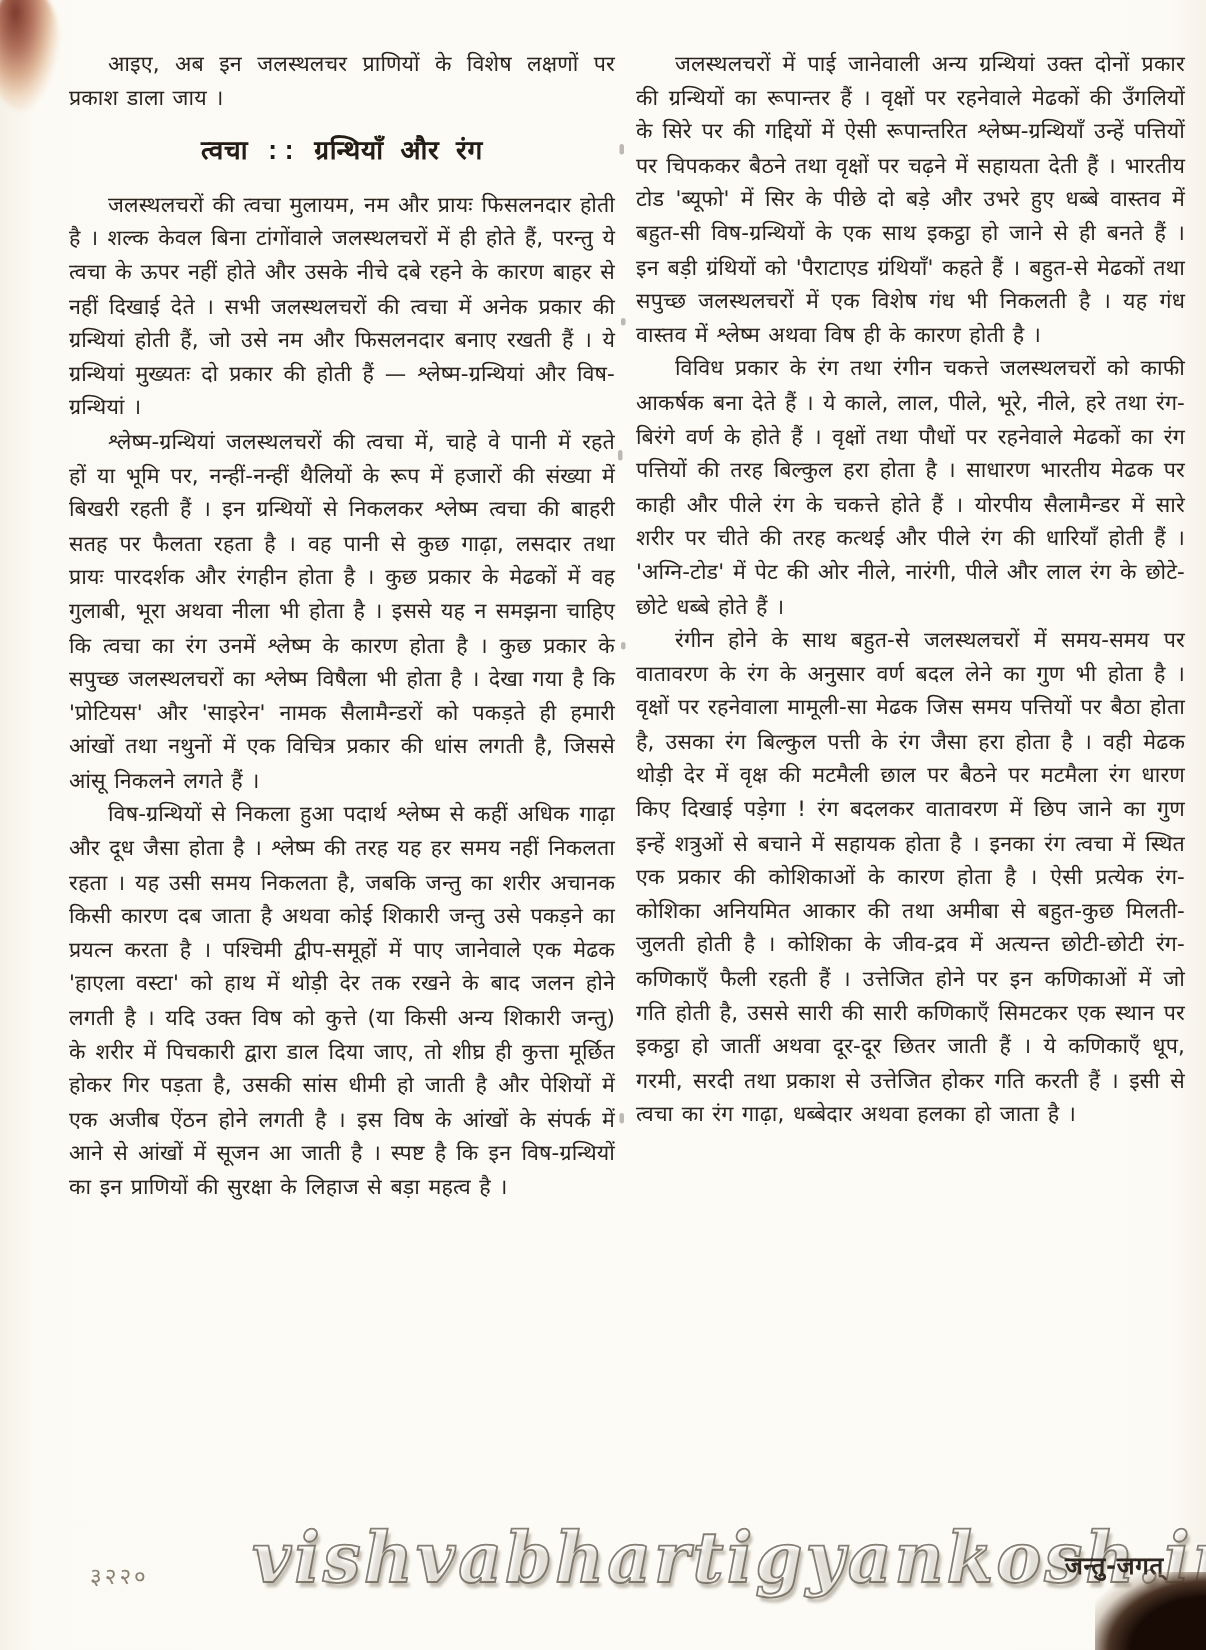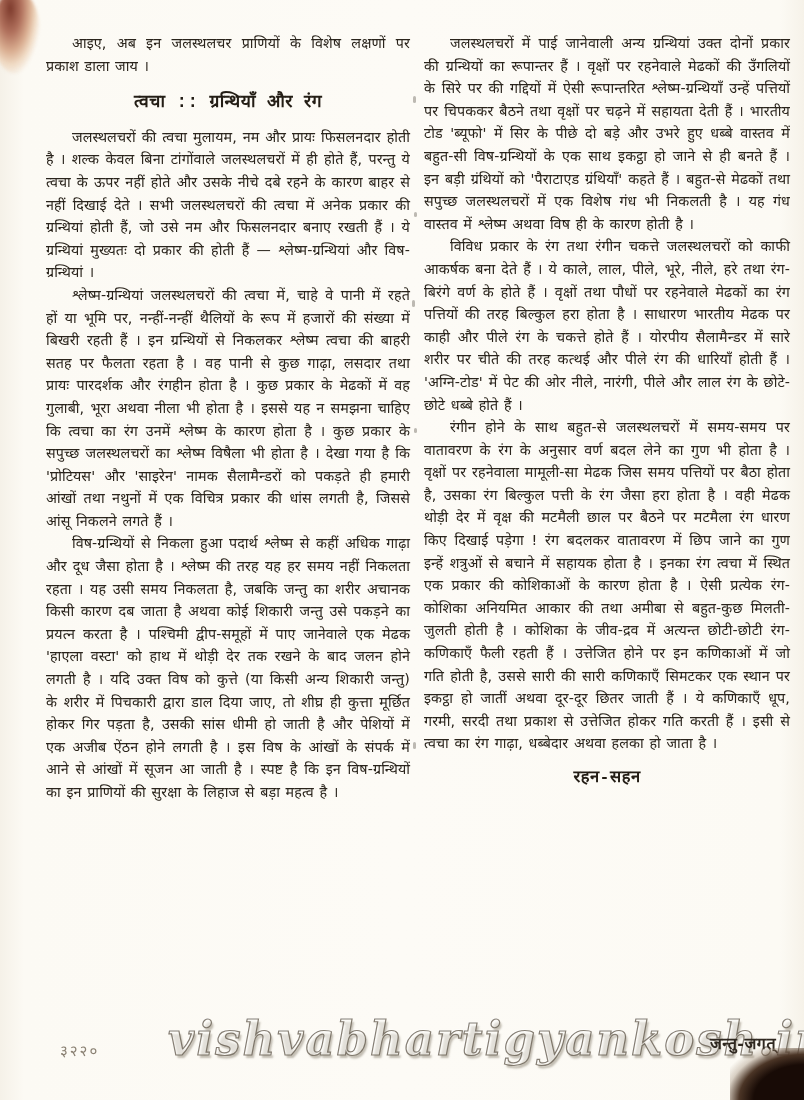--- a/index.html
+++ b/index.html
@@ -121,21 +121,20 @@
     <div class="section-heading">त्वचा :: ग्रन्थियाँ और रंग</div>
     <p class="para">जलस्थलचरों की त्वचा मुलायम, नम और प्रायः फिसलनदार होती है । शल्क केवल बिना टांगोंवाले जलस्थलचरों में ही होते हैं, परन्तु ये त्वचा के ऊपर नहीं होते और उसके नीचे दबे रहने के कारण बाहर से नहीं दिखाई देते । सभी जलस्थलचरों की त्वचा में अनेक प्रकार की ग्रन्थियां होती हैं, जो उसे नम और फिसलनदार बनाए रखती हैं । ये ग्रन्थियां मुख्यतः दो प्रकार की होती हैं — श्लेष्म-ग्रन्थियां और विष-ग्रन्थियां ।</p>
     <p class="para">श्लेष्म-ग्रन्थियां जलस्थलचरों की त्वचा में, चाहे वे पानी में रहते हों या भूमि पर, नन्हीं-नन्हीं थैलियों के रूप में हजारों की संख्या में बिखरी रहती हैं । इन ग्रन्थियों से निकलकर श्लेष्म त्वचा की बाहरी सतह पर फैलता रहता है । वह पानी से कुछ गाढ़ा, लसदार तथा प्रायः पारदर्शक और रंगहीन होता है । कुछ प्रकार के मेढकों में वह गुलाबी, भूरा अथवा नीला भी होता है । इससे यह न समझना चाहिए कि त्वचा का रंग उनमें श्लेष्म के कारण होता है । कुछ प्रकार के सपुच्छ जलस्थलचरों का श्लेष्म विषैला भी होता है । देखा गया है कि 'प्रोटियस' और 'साइरेन' नामक सैलामैन्डरों को पकड़ते ही हमारी आंखों तथा नथुनों में एक विचित्र प्रकार की धांस लगती है, जिससे आंसू निकलने लगते हैं ।</p>
     <p class="para">विष-ग्रन्थियों से निकला हुआ पदार्थ श्लेष्म से कहीं अधिक गाढ़ा और दूध जैसा होता है । श्लेष्म की तरह यह हर समय नहीं निकलता रहता । यह उसी समय निकलता है, जबकि जन्तु का शरीर अचानक किसी कारण दब जाता है अथवा कोई शिकारी जन्तु उसे पकड़ने का प्रयत्न करता है । पश्चिमी द्वीप-समूहों में पाए जानेवाले एक मेढक 'हाएला वस्टा' को हाथ में थोड़ी देर तक रखने के बाद जलन होने लगती है । यदि उक्त विष को कुत्ते (या किसी अन्य शिकारी जन्तु) के शरीर में पिचकारी द्वारा डाल दिया जाए, तो शीघ्र ही कुत्ता मूर्छित होकर गिर पड़ता है, उसकी सांस धीमी हो जाती है और पेशियों में एक अजीब ऐंठन होने लगती है । इस विष के आंखों के संपर्क में आने से आंखों में सूजन आ जाती है । स्पष्ट है कि इन विष-ग्रन्थियों का इन प्राणियों की सुरक्षा के लिहाज से बड़ा महत्व है ।</p>
   </div>
 
   <div class="col col-right">
     <p class="para">जलस्थलचरों में पाई जानेवाली अन्य ग्रन्थियां उक्त दोनों प्रकार की ग्रन्थियों का रूपान्तर हैं । वृक्षों पर रहनेवाले मेढकों की उँगलियों के सिरे पर की गद्दियों में ऐसी रूपान्तरित श्लेष्म-ग्रन्थियाँ उन्हें पत्तियों पर चिपककर बैठने तथा वृक्षों पर चढ़ने में सहायता देती हैं । भारतीय टोड 'ब्यूफो' में सिर के पीछे दो बड़े और उभरे हुए धब्बे वास्तव में बहुत-सी विष-ग्रन्थियों के एक साथ इकट्ठा हो जाने से ही बनते हैं । इन बड़ी ग्रंथियों को 'पैराटाएड ग्रंथियाँ' कहते हैं । बहुत-से मेढकों तथा सपुच्छ जलस्थलचरों में एक विशेष गंध भी निकलती है । यह गंध वास्तव में श्लेष्म अथवा विष ही के कारण होती है ।</p>
     <p class="para">विविध प्रकार के रंग तथा रंगीन चकत्ते जलस्थलचरों को काफी आकर्षक बना देते हैं । ये काले, लाल, पीले, भूरे, नीले, हरे तथा रंग-बिरंगे वर्ण के होते हैं । वृक्षों तथा पौधों पर रहनेवाले मेढकों का रंग पत्तियों की तरह बिल्कुल हरा होता है । साधारण भारतीय मेढक पर काही और पीले रंग के चकत्ते होते हैं । योरपीय सैलामैन्डर में सारे शरीर पर चीते की तरह कत्थई और पीले रंग की धारियाँ होती हैं । 'अग्नि-टोड' में पेट की ओर नीले, नारंगी, पीले और लाल रंग के छोटे-छोटे धब्बे होते हैं ।</p>
     <p class="para">रंगीन होने के साथ बहुत-से जलस्थलचरों में समय-समय पर वातावरण के रंग के अनुसार वर्ण बदल लेने का गुण भी होता है । वृक्षों पर रहनेवाला मामूली-सा मेढक जिस समय पत्तियों पर बैठा होता है, उसका रंग बिल्कुल पत्ती के रंग जैसा हरा होता है । वही मेढक थोड़ी देर में वृक्ष की मटमैली छाल पर बैठने पर मटमैला रंग धारण किए दिखाई पड़ेगा ! रंग बदलकर वातावरण में छिप जाने का गुण इन्हें शत्रुओं से बचाने में सहायक होता है । इनका रंग त्वचा में स्थित एक प्रकार की कोशिकाओं के कारण होता है । ऐसी प्रत्येक रंग-कोशिका अनियमित आकार की तथा अमीबा से बहुत-कुछ मिलती-जुलती होती है । कोशिका के जीव-द्रव में अत्यन्त छोटी-छोटी रंग-कणिकाएँ फैली रहती हैं । उत्तेजित होने पर इन कणिकाओं में जो गति होती है, उससे सारी की सारी कणिकाएँ सिमटकर एक स्थान पर इकट्ठा हो जातीं अथवा दूर-दूर छितर जाती हैं । ये कणिकाएँ धूप, गरमी, सरदी तथा प्रकाश से उत्तेजित होकर गति करती हैं । इसी से त्वचा का रंग गाढ़ा, धब्बेदार अथवा हलका हो जाता है ।</p>
-    <div class="section-heading small">रहन-सहन</div>
   </div>
 
   <div class="speck s1"></div>
   <div class="speck s2"></div>
   <div class="speck s3"></div>
   <div class="speck s4"></div>
   <div class="speck s5"></div>
 
   <div class="footer">
     <span class="page-number">३२२०</span>

